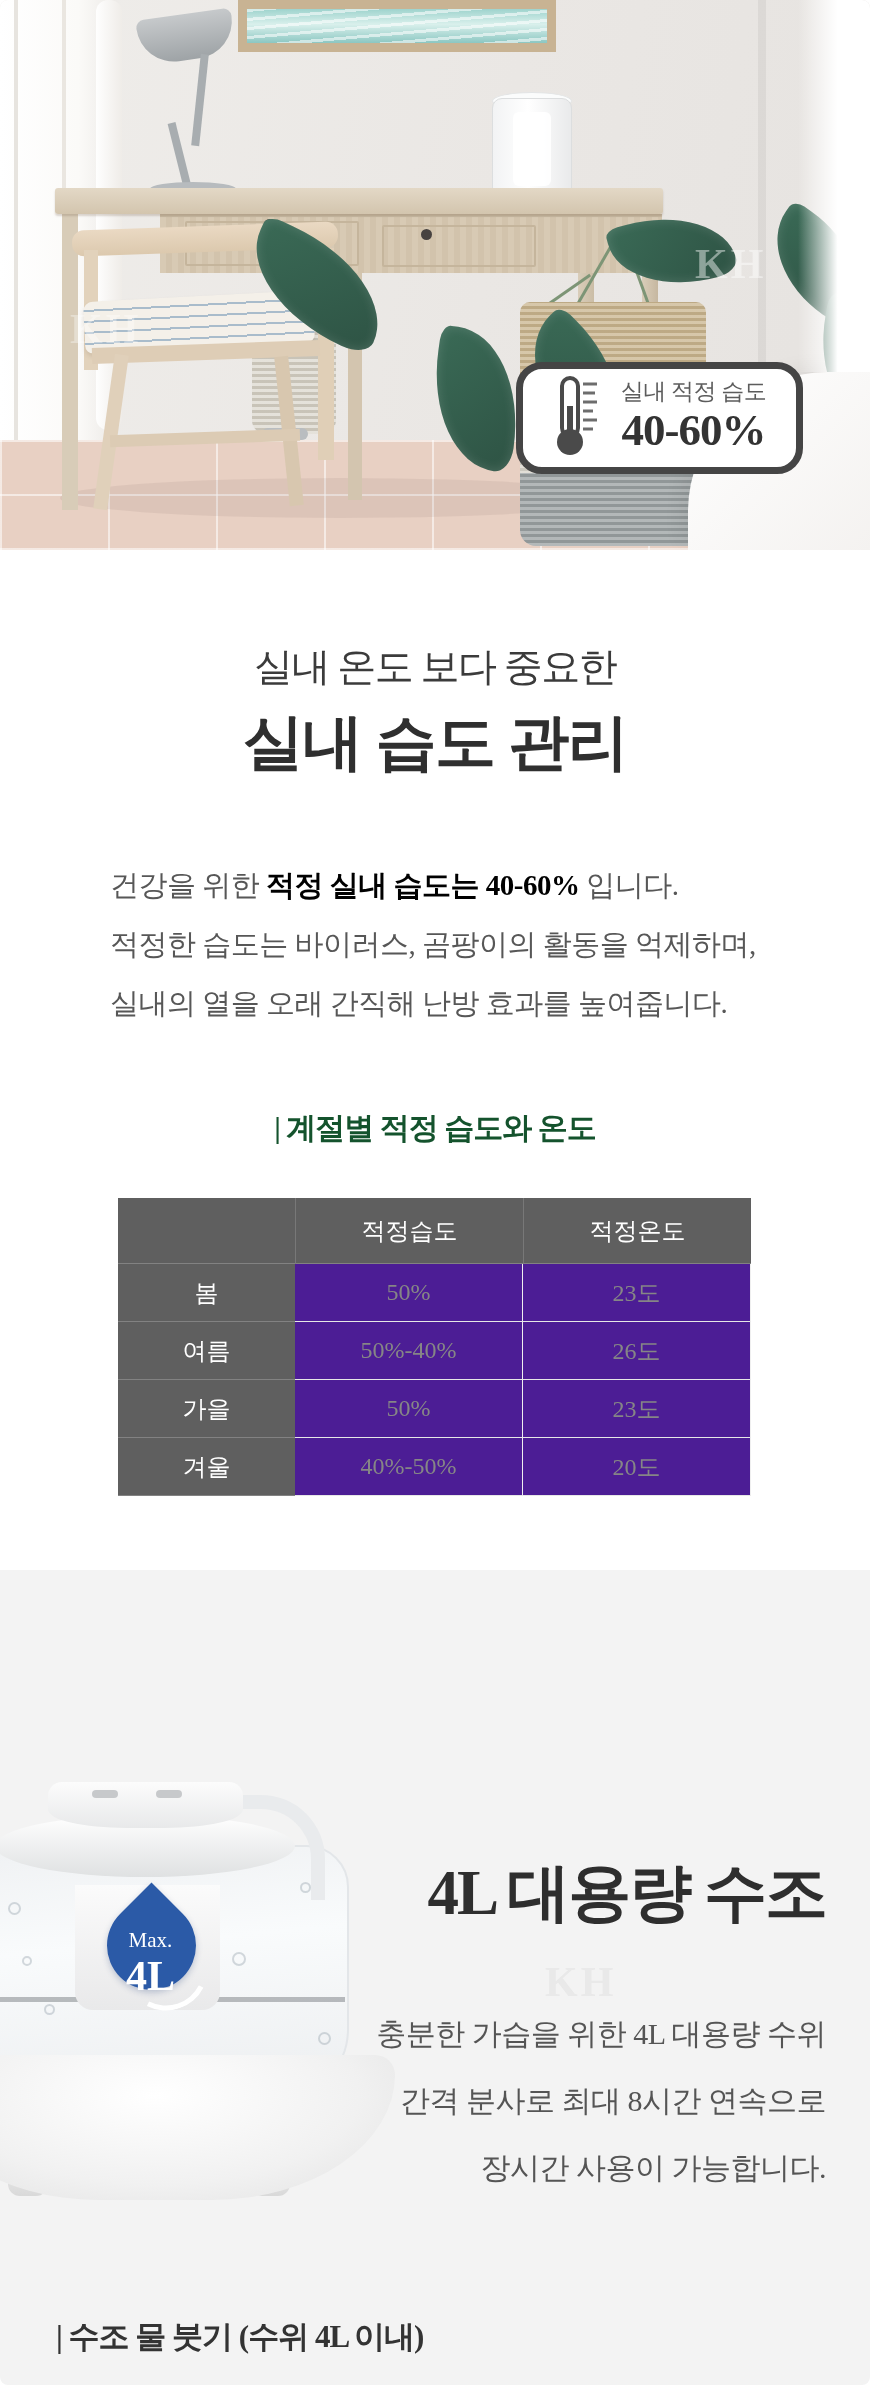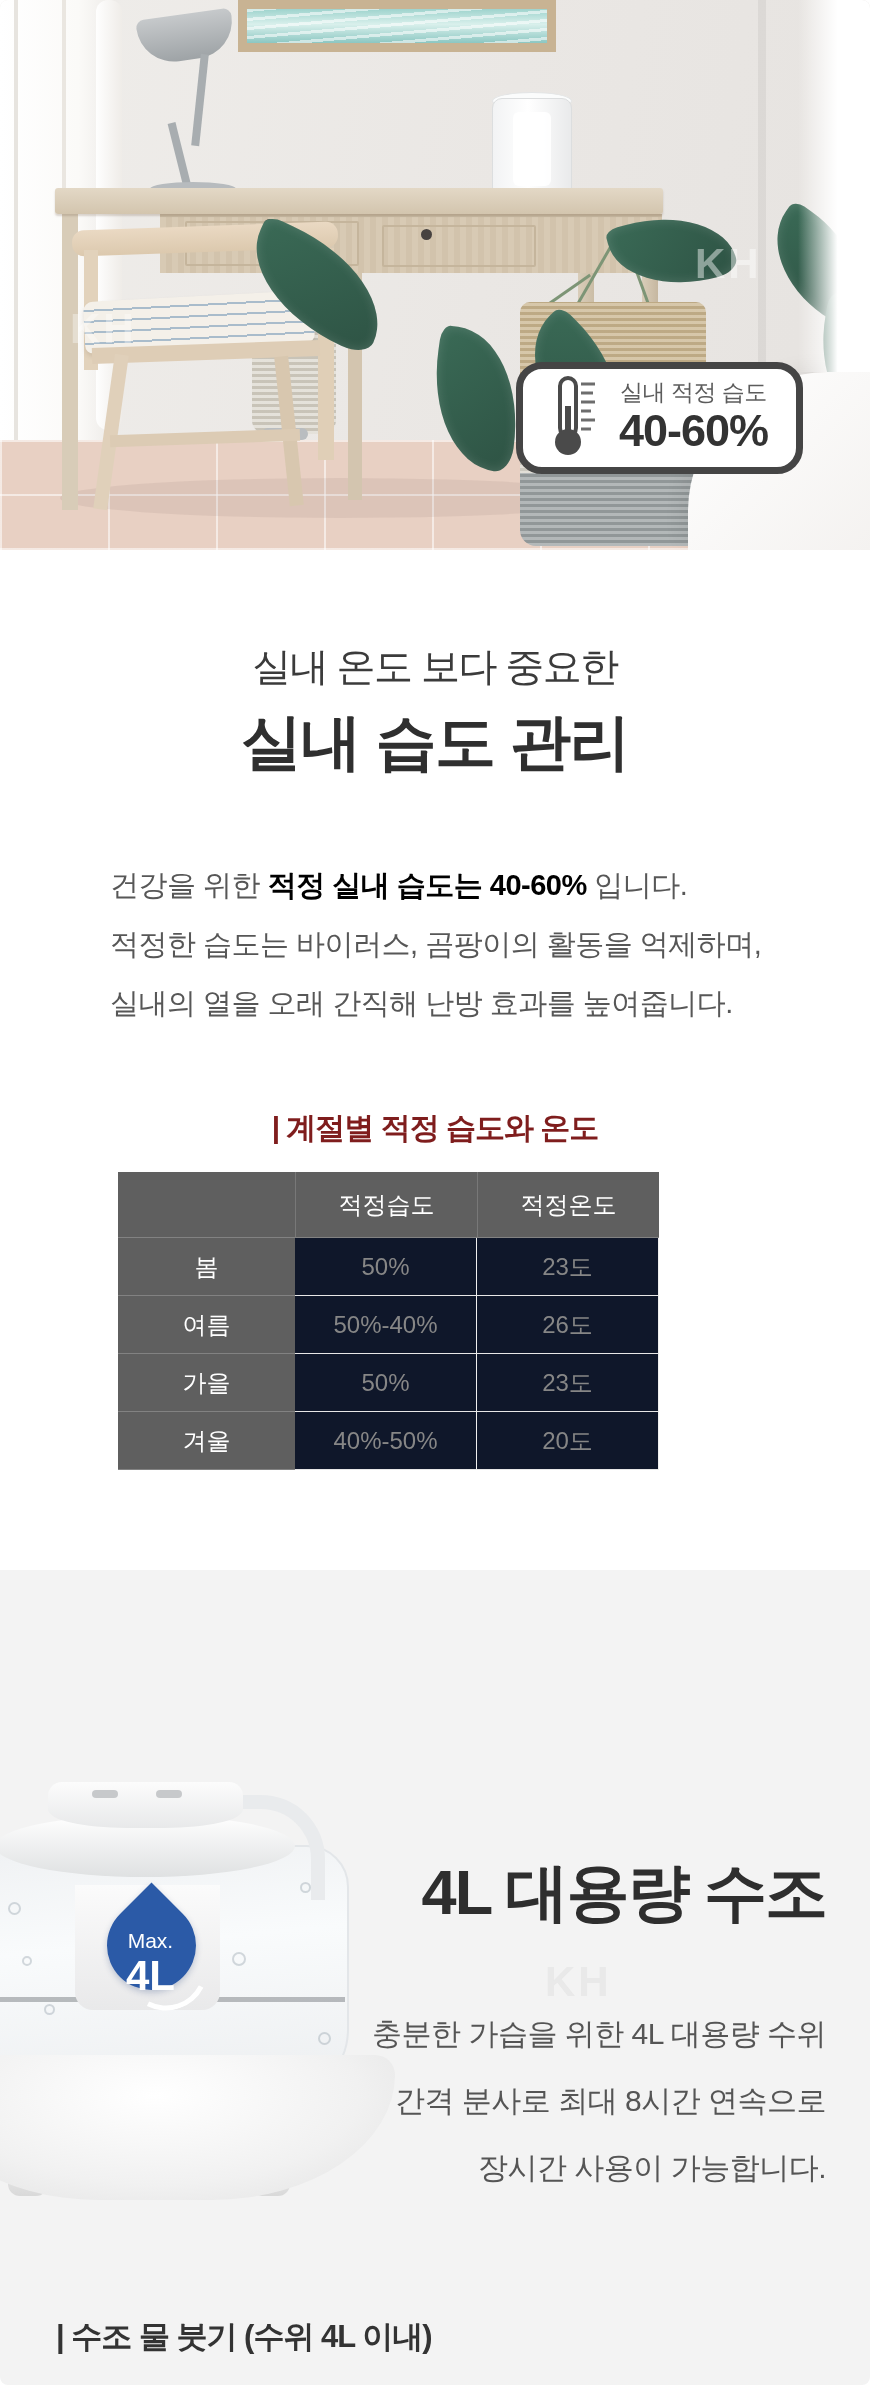--- a/index.html
+++ b/index.html
@@ -1,17 +1,17 @@
 <!DOCTYPE html>
 <html><head>
 <meta charset="utf-8">
 <style>
   html,body{margin:0;padding:0;background:#fff;}
   .page{position:relative;width:870px;height:2385px;overflow:hidden;background:#fff;
-        font-family:Liberation Sans, sans-serif;color:#333;border-radius:8px;}
+        font-family:Liberation Serif, serif;color:#333;border-radius:8px;}
   .abs{position:absolute;}
 
   
   .hero{position:absolute;left:0;top:0;width:870px;height:550px;overflow:hidden;
         background:linear-gradient(100deg,#efedea 0%,#eae7e4 55%,#e6e3e0 100%);}
   .window{left:0;top:0;width:112px;height:470px;background:linear-gradient(90deg,#ffffff 0%,#fbfaf8 70%,rgba(250,248,246,0) 100%);}
   .window-bar{left:14px;top:0;width:4px;height:460px;background:#ddd8d1;opacity:.7;}
   .window-bar2{left:62px;top:0;width:4px;height:455px;background:#e2ddd6;opacity:.7;}
   .curtain-left{left:96px;top:0;width:26px;height:430px;border-radius:12px;
         background:linear-gradient(90deg,#ffffff,#efece8);opacity:.95;}
@@ -92,27 +92,27 @@
   .badge-label{font-size:23px;color:#5c5c5c;letter-spacing:-0.5px;}
   .badge-value{font-size:45px;font-weight:800;color:#333;letter-spacing:-1px;}
 
   
   .intro-subtitle{left:0;top:640px;width:870px;text-align:center;font-size:39px;font-weight:400;color:#3b3b3b;letter-spacing:-1.5px;}
   .intro-title{left:0;top:702px;width:870px;text-align:center;font-size:61px;font-weight:800;color:#2f2f2f;letter-spacing:-1.5px;}
   .intro-para{left:110px;top:856px;width:680px;font-size:29px;color:#575757;line-height:59px;letter-spacing:-0.5px;}
   .intro-para b{font-weight:700;color:#000000;}
 
   
-  .table-title{left:0;top:1108px;width:870px;text-align:center;font-size:30px;font-weight:700;color:#7f1d1d;letter-spacing:-1px;}
-  .season-table{left:118px;top:1172px;width:541px;font-size:24px;}
+  .table-title{left:0;top:1108px;width:870px;text-align:center;font-size:30px;font-weight:700;color:#14532d;letter-spacing:-1px;}
+  .season-table{left:118px;top:1198px;width:633px;font-size:24px;}
   .t-row{display:flex;height:58px;}
   .t-row.t-head{height:66px;}
   .t-season{width:177px;background:#5f5f5f;color:#fff;font-weight:500;display:flex;align-items:center;justify-content:center;
         border-bottom:1px solid #828282;box-sizing:border-box;}
-  .t-cell{flex:1;background:#0f172a;color:#868686;display:flex;align-items:center;justify-content:center;
+  .t-cell{flex:1;background:#4c1d95;color:#868686;display:flex;align-items:center;justify-content:center;
         border-bottom:1px solid #e7e7e7;border-right:1px solid #efefef;box-sizing:border-box;}
   .t-head .t-cell{background:#5f5f5f;color:#fff;font-weight:500;border-left:1px solid #787878;border-bottom:1px solid #828282;border-right:none;}
 
   
   .capacity-bg{left:0;top:1570px;width:870px;height:815px;background:#f3f3f3;}
   .tank-glass{left:-70px;top:1845px;width:415px;height:250px;border-radius:42px 42px 70px 70px;
         background:linear-gradient(175deg,#eff1f3 0%,#f9fbfc 40%,#eceef0 100%);border:2px solid #e3e6e9;z-index:1;}
   .tank-ring{left:-70px;top:1997px;width:415px;height:5px;background:#6a6f73;opacity:.45;z-index:1;}
   .bubble{border:2px solid rgba(150,162,172,.4);border-radius:50%;z-index:2;}
   .b1{left:8px;top:1902px;width:9px;height:9px;} .b2{left:44px;top:2004px;width:7px;height:7px;}

